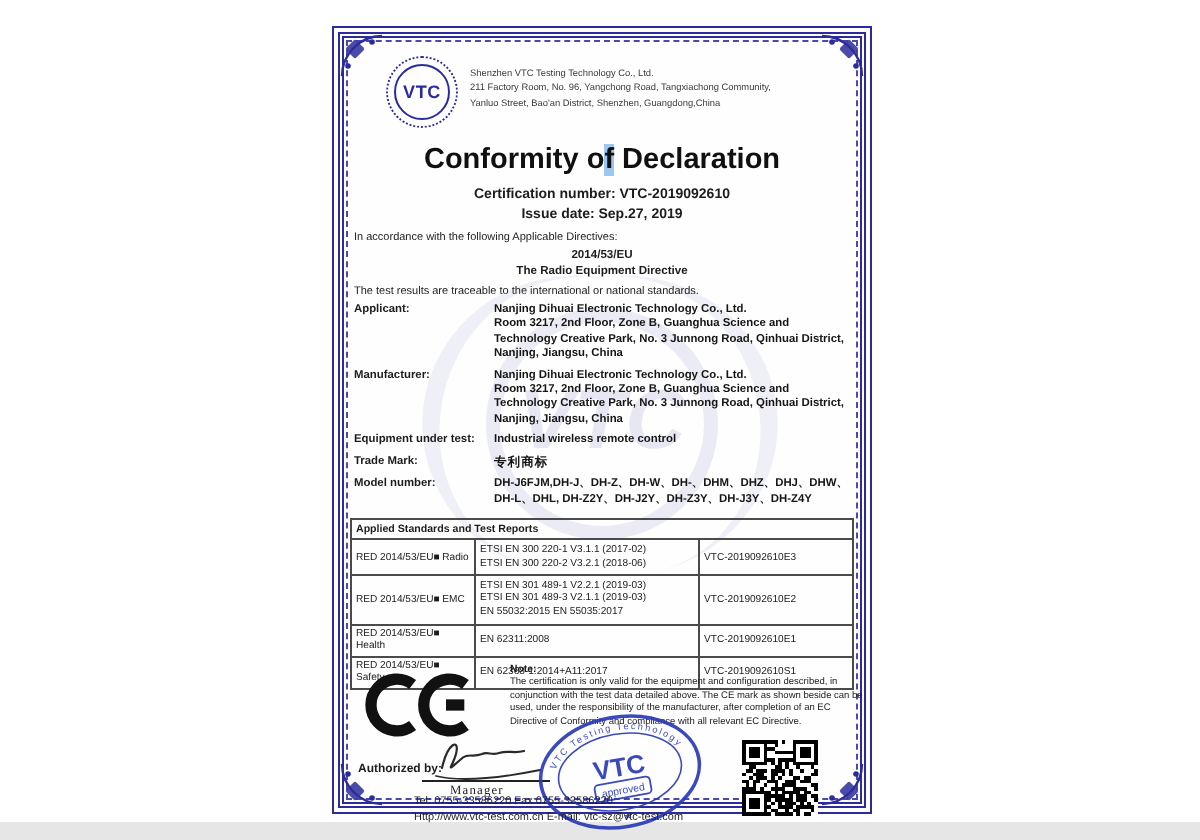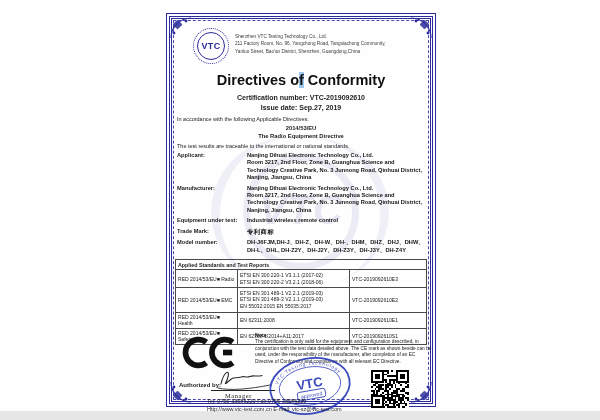--- a/index.html
+++ b/index.html
@@ -118,21 +118,21 @@
       <div class="logo-outer">
         <div class="logo-inner">VTC</div>
       </div>
       <div class="company-lines">
         <div>Shenzhen VTC Testing Technology Co., Ltd.</div>
         <div>211 Factory Room, No. 96, Yangchong Road, Tangxiachong Community,</div>
         <div>Yanluo Street, Bao'an District, Shenzhen, Guangdong,China</div>
       </div>
     </div>
 
-    <div class="doc-title"><span>Directives o</span><span class="hl">f</span><span> Conformity</span></div>
+    <div class="doc-title"><span>Conformity o</span><span class="hl">f</span><span> Declaration</span></div>
 
     <div class="cert-num">Certification number: VTC-2019092610</div>
     <div class="issue-date">Issue date: Sep.27, 2019</div>
     <div class="accordance">In accordance with the following Applicable Directives:</div>
     <div class="directive-code">2014/53/EU</div>
     <div class="directive-name">The Radio Equipment Directive</div>
     <div class="traceable">The test results are traceable to the international or national standards.</div>
 
     <div class="party-row">
       <div class="party-label">Applicant:</div>

